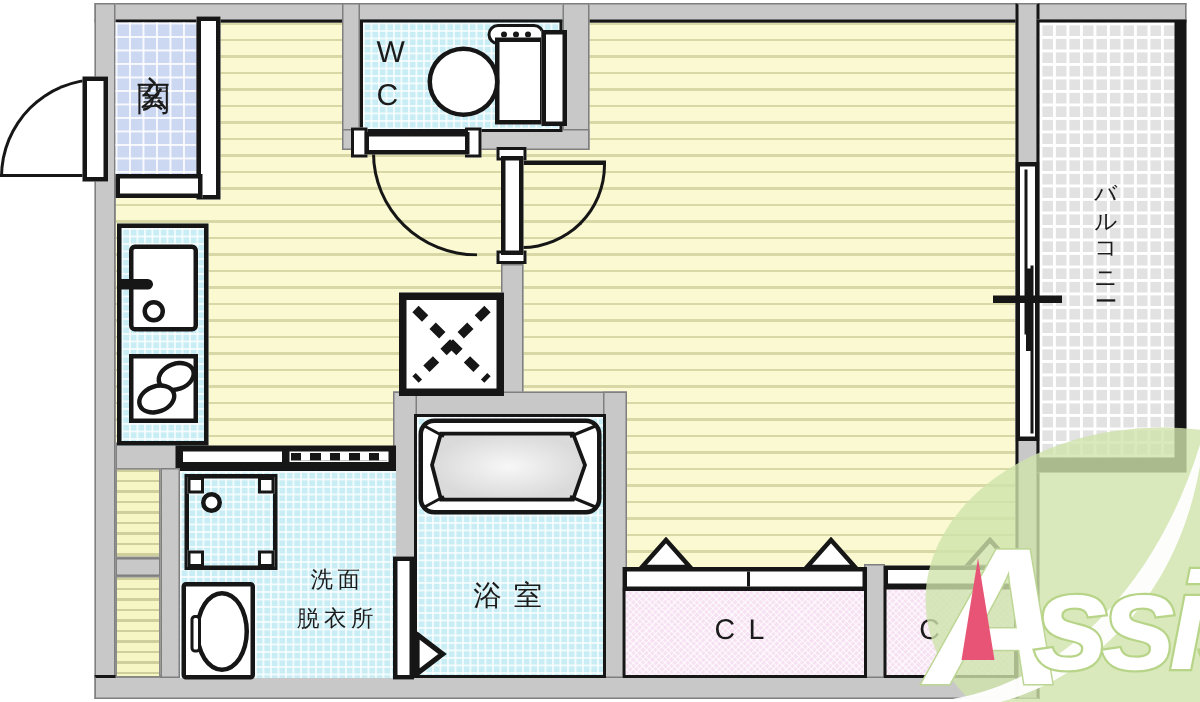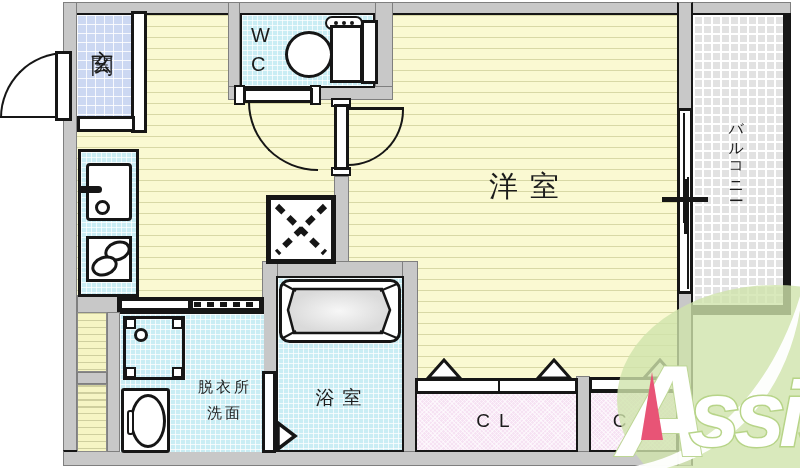--- a/index.html
+++ b/index.html
@@ -139,22 +139,22 @@
     <div class="abs cap" style="right:-1px;bottom:-1px;width:11px;height:11px;"></div>
     <div class="abs cap" style="left:8px;top:9px;width:14px;height:14px;border:3px solid #161616;border-radius:50%;"></div>
   </div>
 
   <div class="abs whitebox" style="left:121px;top:388px;width:49px;height:65px;border-radius:3px;">
     <div class="abs" style="left:6px;top:3px;width:36px;height:54px;border:3px solid #161616;border-radius:50%;background:#fff;"></div>
     <div class="abs" style="left:3px;top:19px;width:7px;height:25px;border:2px solid #161616;border-radius:3px;background:#fff;"></div>
   </div>
 
   <div class="abs label" style="left:170px;top:374px;width:110px;text-align:center;font-size:15px;letter-spacing:3px;line-height:26px;">
+    <div>洗面</div>
     <div>脱衣所</div>
-    <div>洗面</div>
   </div>
 
   <div class="abs wall" style="left:262px;top:261px;width:156px;height:17px;"></div>
   <div class="abs wall" style="left:262px;top:261px;width:16px;height:191px;"></div>
   <div class="abs wall" style="left:402px;top:261px;width:16px;height:191px;"></div>
   <div class="abs grid-cyan" style="left:276px;top:276px;width:128px;height:176px;border:2px solid #161616;"></div>
   <div class="abs fixture" style="left:278px;top:278px;width:124px;height:66px;z-index:5;">
     <svg width="124" height="66" viewBox="0 0 124 66">
       <defs>
         <radialGradient id="tubg">
@@ -198,21 +198,20 @@
 
   <div class="abs fixture" style="left:642px;top:358px;z-index:5;">
     <svg width="36" height="22" viewBox="0 0 36 22">
         <polygon points="2,20 18,2 34,20" fill="#ffffff" stroke="#161616" stroke-width="3"></polygon>
       </svg>
   </div>
   <div class="abs whitebox" style="left:589px;top:377px;width:89px;height:15px;"></div>
   <div class="abs pink" style="left:589px;top:391px;width:89px;height:61px;border:2px solid #161616;"></div>
   <div class="abs label" style="left:594px;top:410px;width:80px;text-align:center;font-size:19px;letter-spacing:9px;">CL</div>
 
-  <div class="abs label" style="left:455px;top:170px;width:150px;text-align:center;font-size:29px;letter-spacing:12px;">洋室</div>
 
   <div class="abs" style="left:595px;top:268px;width:205px;height:200px;z-index:9;">
     <svg width="205" height="200" viewBox="0 0 205 200">
       <ellipse cx="180" cy="132" rx="158" ry="115" fill="#cfe3ab" opacity="0.8"></ellipse>
       <path d="M 40 198 C 115 185, 180 120, 208 18 C 200 125, 130 196, 45 205 Z" fill="#ffffff" opacity="0.95"></path>
       <text x="22" y="188" font-family="Liberation Sans, sans-serif" font-size="130" font-style="italic" font-weight="bold" fill="#ffffff" stroke="#bdd695" stroke-width="2" paint-order="stroke">A</text>
       <polygon points="46,172 57,104 68,172" fill="#e85476"></polygon>
       <text x="94" y="178" font-family="Liberation Sans, sans-serif" font-size="92" font-style="italic" font-weight="bold" fill="#ffffff" stroke="#b7d488" stroke-width="3" paint-order="stroke" letter-spacing="-6">ssist</text>
     </svg>
   </div>

